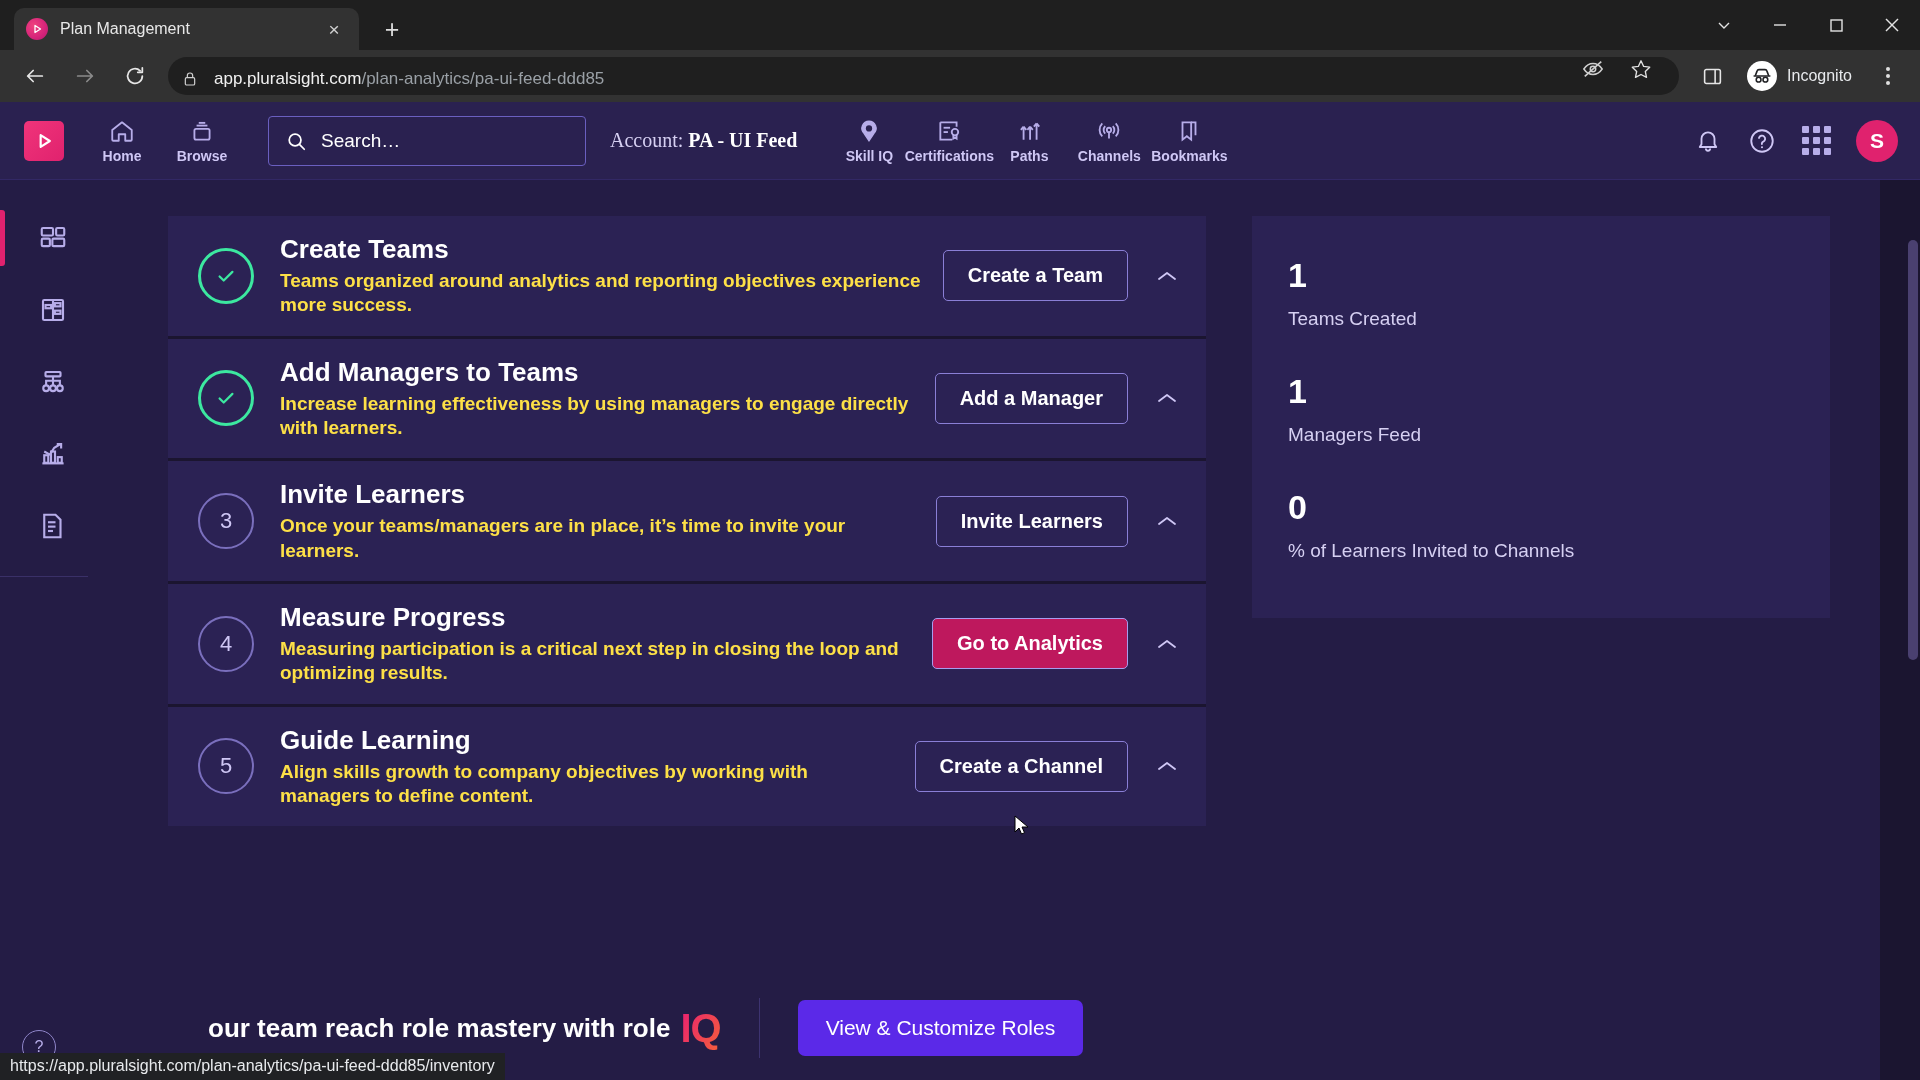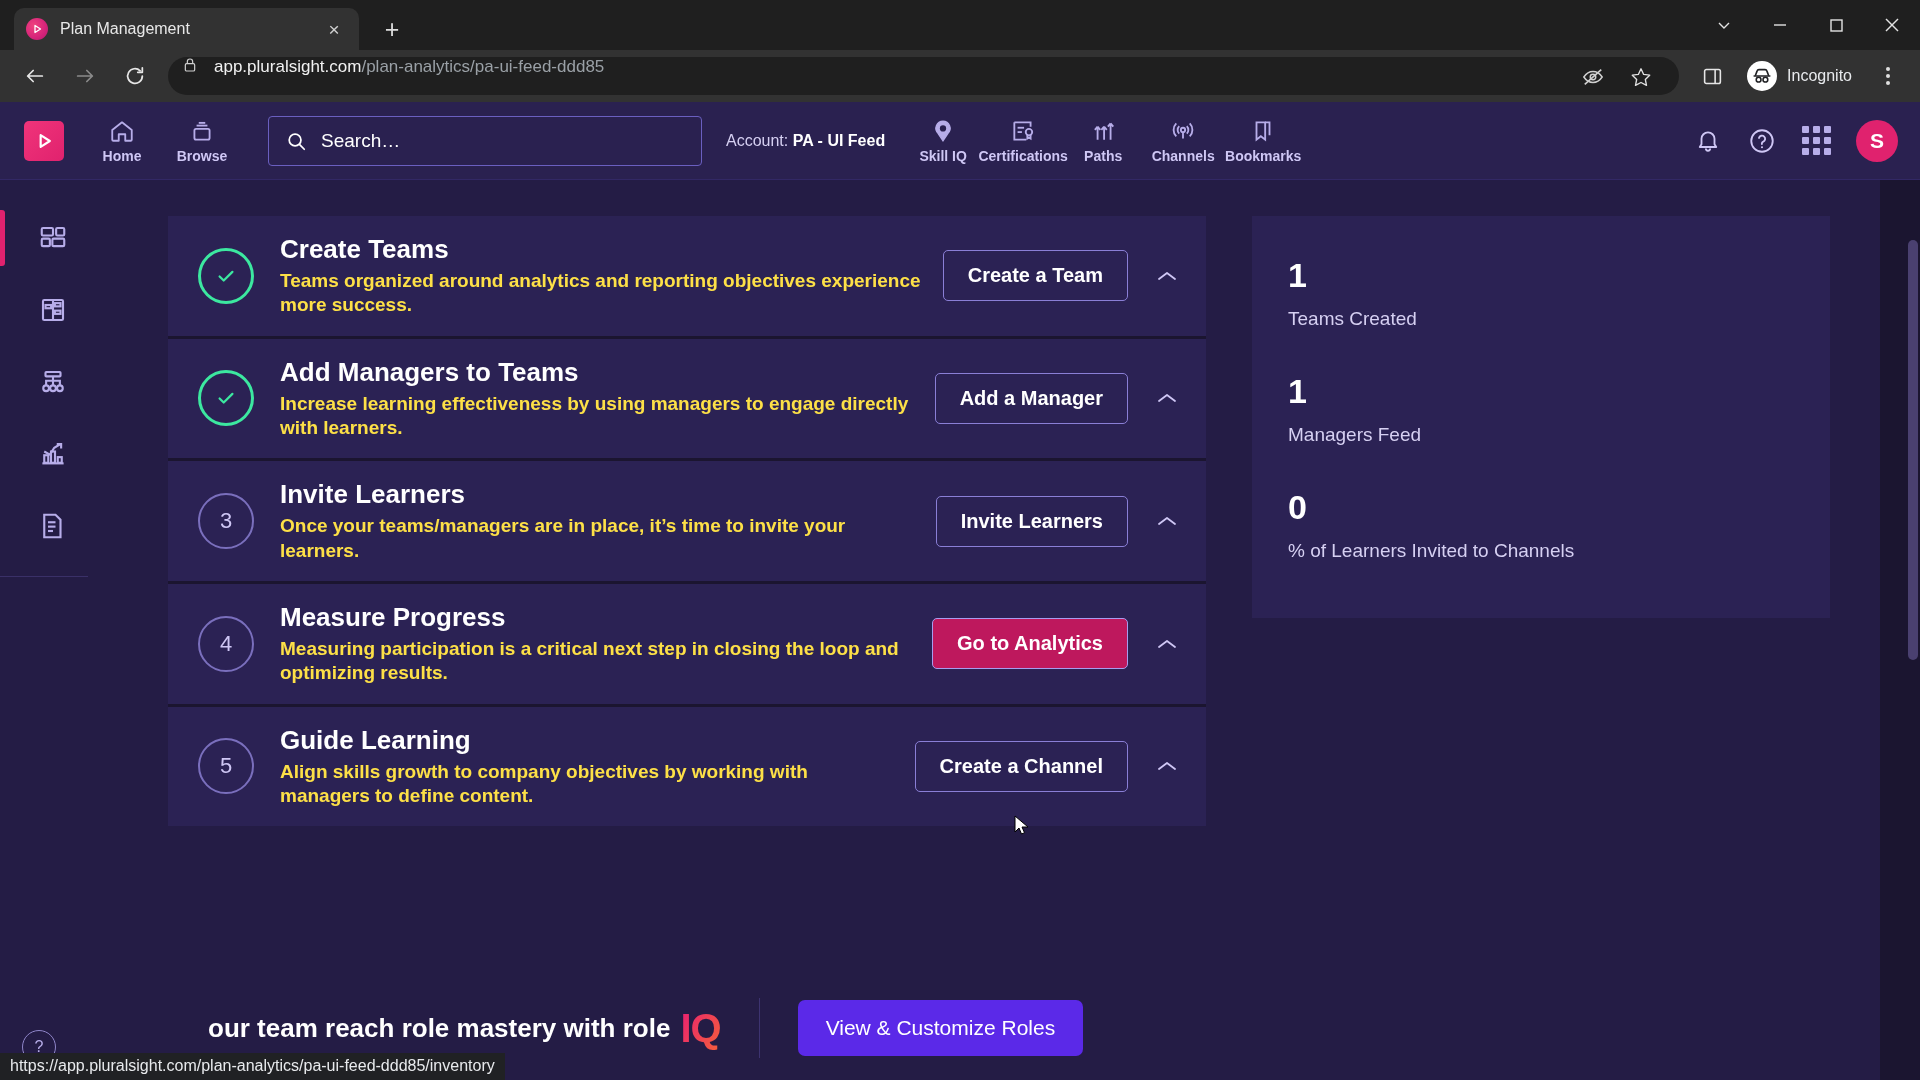--- a/index.html
+++ b/index.html
@@ -58,21 +58,21 @@
     height: 52px; background: #323232;
     display: flex; align-items: center; padding: 0 10px;
   }
   .tb-icon {
     width: 40px; height: 40px; margin: 0 5px;
     display: flex; align-items: center; justify-content: center;
     color: #e6e6e6; border-radius: 50%; flex: none;
   }
   .omnibox {
     flex: 1; height: 38px; background: #1f1f1f; border-radius: 19px;
-    display: flex; align-items: flex-start; padding: 0 14px; margin: 0 8px;
+    display: flex; align-items: flex-end; padding: 6px 14px; margin: 0 8px;
     min-width: 0;
   }
   .lock { width: 18px; height: 18px; margin-right: 14px; flex: none; color: #cfcfcf;}
   .url { font-size: 17px; color: #9aa0a6; white-space: nowrap; overflow: hidden; }
   .url b { color: #f1f1f1; font-weight: 400; }
   .omnibox-right { display: flex; align-items: center; margin-left: auto; }
   .omnibox-right .tb-icon { margin: 0 4px; }
   .incognito {
     display: flex; align-items: center; height: 36px;
     border-radius: 18px; padding: 0 14px 0 6px; margin-left: 4px;
@@ -100,32 +100,32 @@
     display: flex; align-items: center; justify-content: center; flex: none;
   }
   .navitem {
     width: 80px; display: flex; flex-direction: column; align-items: center;
     gap: 4px; color: #b9b0ee; flex: none;
   }
   .navitem .lbl { font-size: 14px; font-weight: bold; color: #cfc7f5; }
   .navitem svg { stroke: #b7ade9; fill: none; stroke-width: 1.7; }
 
   .ps-search {
-    width: 434px; height: 50px; margin: 0 14px 0 26px;
+    width: 318px; height: 50px; margin: 0 14px 0 26px;
     border: 1px solid #6a5fc0; border-radius: 4px;
     display: flex; align-items: center; padding: 0 16px; flex: none;
     background: #2a2150;
   }
   .ps-search input {
     background: transparent; border: 0; outline: none; width: 100%;
     color: #ffffff; font-size: 19px; font-family: inherit;
   }
   .ps-search input::placeholder { color: #ffffff; }
 
-  .account { color: #ffffff; font-size: 16px; white-space: nowrap; margin: 0 8px 0 10px; flex:none;}
+  .account { color: #ffffff; font-size: 20px; white-space: nowrap; margin: 0 22px 0 10px; flex:none;font-family:Liberation Serif, serif;}
   .account span.k { color: #d6d0f2; font-weight: 400; }
   .account span.v { font-weight: bold; }
 
   .navgroup { display: flex; align-items: center; margin-left: 10px; text-align: right; }
   .nav-right { margin-left: auto; display: flex; align-items: center; padding-right: 22px; gap: 10px; }
   .nav-right .ic { width: 44px; height: 44px; display: flex; align-items: center; justify-content: center; }
   .avatar {
     width: 42px; height: 42px; border-radius: 50%;
     background: #e0226e; color: #fff; font-size: 21px; font-weight: bold;
     display: flex; align-items: center; justify-content: center; margin-left: 8px;

